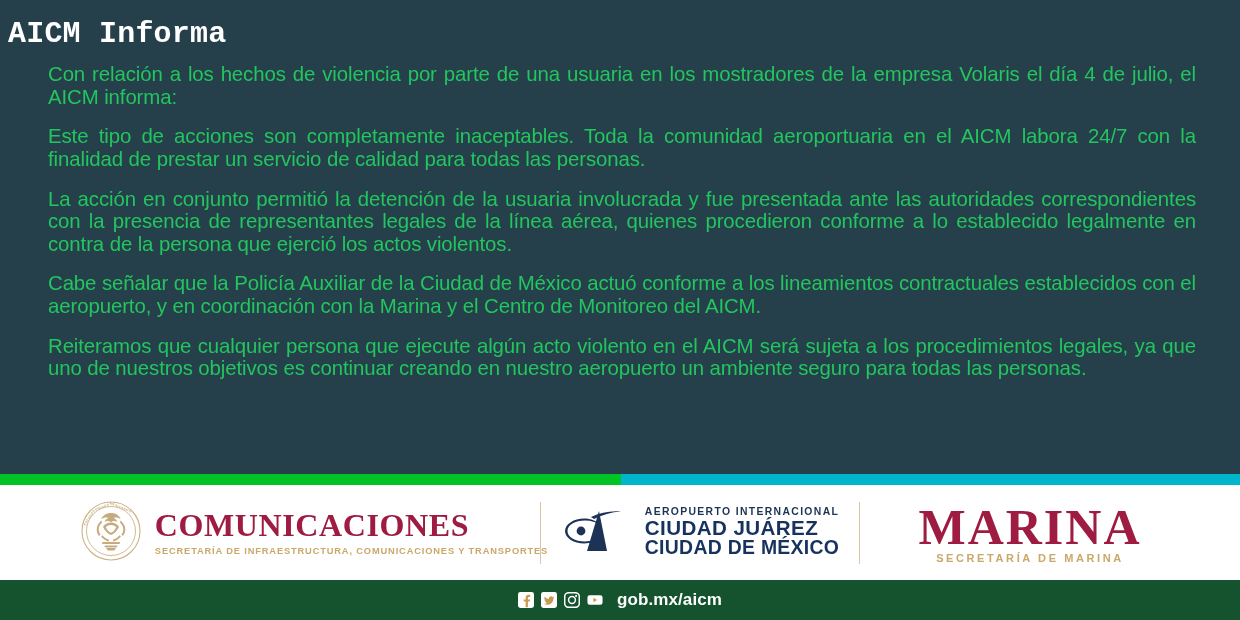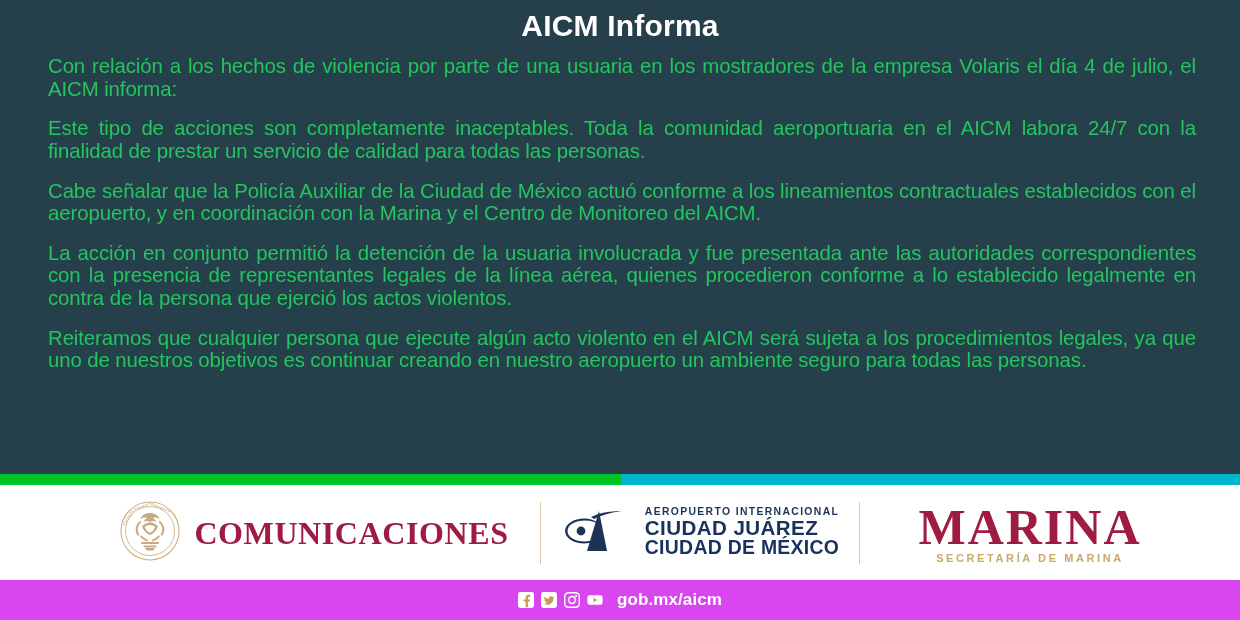--- a/index.html
+++ b/index.html
@@ -24,27 +24,28 @@
 
   
   .content {
     flex: 0 0 auto;
     height: 474px;
     padding: 0;
     box-sizing: border-box;
     position: relative;
   }
   .headline {
-    text-align: center;
+    text-align: left;
     color: #ffffff;
     font-weight: bold;
     font-size: 30px;
     letter-spacing: 0.2px;
     padding-top: 9px;
-    margin: 0;
+    margin: 8px;
+    font-family: Liberation Mono, monospace;
   }
   .body-copy {
     padding: 0 44px 0 48px;
     margin-top: 12px;
   }
   .body-copy p {
     margin: 0 0 17px 0;
     color: #22c55e;
     font-size: 20.4px;
     line-height: 1.11;
@@ -146,21 +147,21 @@
     color: #c9a86a;
     font-size: 11px;
     font-weight: bold;
     letter-spacing: 2.6px;
   }
 
   
   .bottom-bar {
     flex: 0 0 auto;
     height: 40px;
-    background: #d946ef;
+    background: #14532d;
     display: flex;
     align-items: center;
     justify-content: center;
     gap: 7px;
   }
   .social-icon {
     width: 16px;
     height: 16px;
     display: inline-flex;
     align-items: center;
@@ -178,22 +179,22 @@
 </head>
 <body>
 
 <div class="poster">
 
   <div class="content">
     <h1 class="headline">AICM Informa</h1>
     <div class="body-copy">
       <p>Con relación a los hechos de violencia por parte de una usuaria en los mostradores de la empresa Volaris el día 4 de julio, el AICM informa:</p>
       <p>Este tipo de acciones son completamente inaceptables. Toda la comunidad aeroportuaria en el AICM labora 24/7 con la finalidad de prestar un servicio de calidad para todas las personas.</p>
+      <p>La acción en conjunto permitió la detención de la usuaria involucrada y fue presentada ante las autoridades correspondientes con la presencia de representantes legales de la línea aérea, quienes procedieron conforme a lo establecido legalmente en contra de la persona que ejerció los actos violentos.</p>
       <p>Cabe señalar que la Policía Auxiliar de la Ciudad de México actuó conforme a los lineamientos contractuales establecidos con el aeropuerto, y en coordinación con la Marina y el Centro de Monitoreo del AICM.</p>
-      <p>La acción en conjunto permitió la detención de la usuaria involucrada y fue presentada ante las autoridades correspondientes con la presencia de representantes legales de la línea aérea, quienes procedieron conforme a lo establecido legalmente en contra de la persona que ejerció los actos violentos.</p>
       <p>Reiteramos que cualquier persona que ejecute algún acto violento en el AICM será sujeta a los procedimientos legales, ya que uno de nuestros objetivos es continuar creando en nuestro aeropuerto un ambiente seguro para todas las personas.</p>
     </div>
   </div>
 
   <div class="stripe">
     <div class="stripe-green"></div>
     <div class="stripe-cyan"></div>
   </div>
 
   <div class="logo-band">
@@ -217,20 +218,21 @@
             </g>
             <g fill="#c6ab7e" font-family="Liberation Sans, sans-serif" font-size="3.1" font-weight="bold" letter-spacing="0.5">
               <text transform="rotate(-58 31 31)" x="31" y="6.5" text-anchor="middle">ESTADOS</text>
               <text transform="rotate(-20 31 31)" x="31" y="6.5" text-anchor="middle">UNIDOS</text>
               <text transform="rotate(22 31 31)" x="31" y="6.5" text-anchor="middle">MEXICANOS</text>
             </g>
           </svg>
         </span>
         <div>
           <div class="sict-text-main">COMUNICACIONES</div>
+          <div class="sict-text-sub">SECRETARÍA DE INFRAESTRUCTURA, COMUNICACIONES Y TRANSPORTES</div>
         </div>
       </div>
     </div>
 
     <div class="vdivider"></div>
 
     <div class="logo-cell cell-aicm">
       <div class="aicm">
         <span>
           <svg width="66" height="48" viewBox="0 0 66 48" aria-hidden="true">

